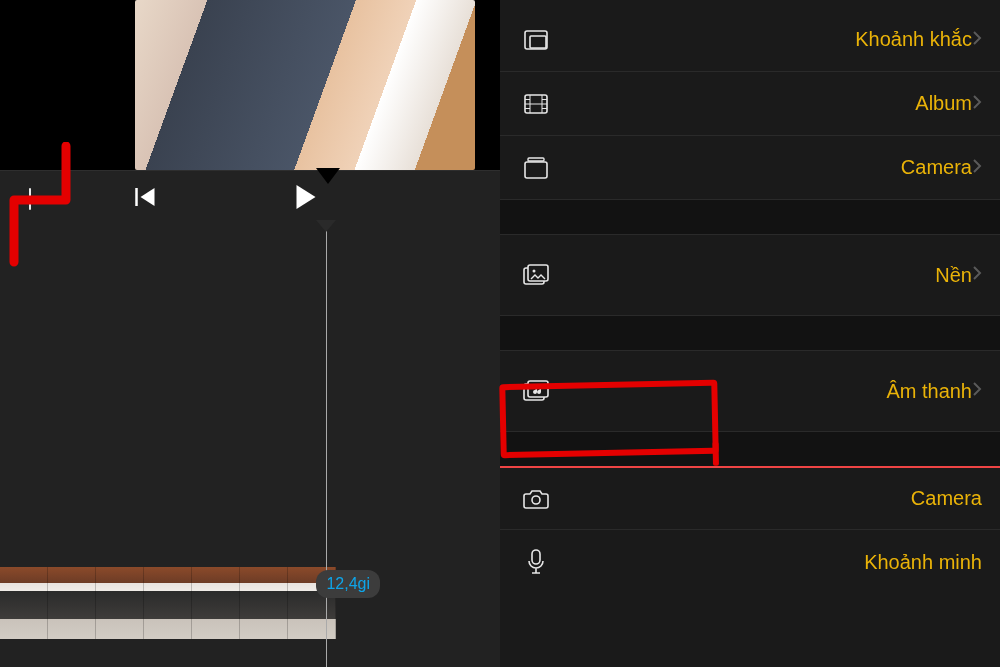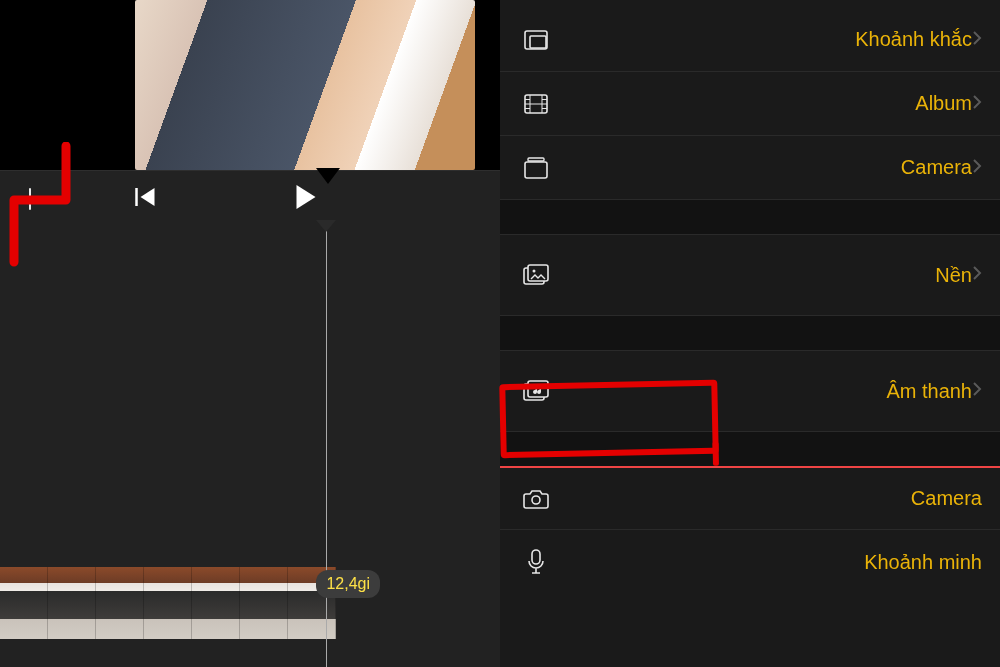--- a/index.html
+++ b/index.html
@@ -126,21 +126,21 @@
     height: 72px;
     background: linear-gradient(180deg, #8b4a2a 0%, #6d3c26 22%, #e8e3df 22%, #f0ece8 34%, #2b2b2b 34%, #3e3c3a 72%, #c9c2ba 72%, #d2ccc4 100%);
     flex: 0 0 48px;
     border-right: 1px solid rgba(0,0,0,0.2);
   }
   .tag-time {
     position: absolute;
     right: 120px;
     bottom: 69px;
     background: #3c3c3c;
-    color: #fde047;
+    color: #0ea5e9;
     font-size: 16px;
     padding: 5px 10px;
     border-radius: 12px;
     z-index: 4;
   }
   .bottom-gap {
     position: absolute;
     left:0; right:0; bottom:0;
     height: 28px;
     background: #222;

